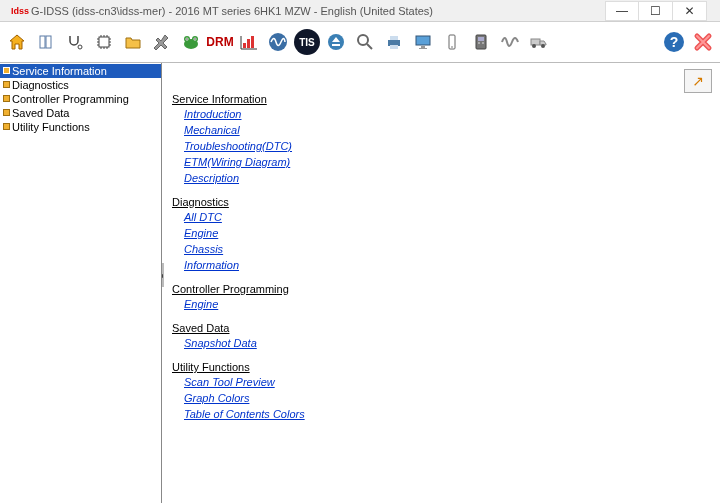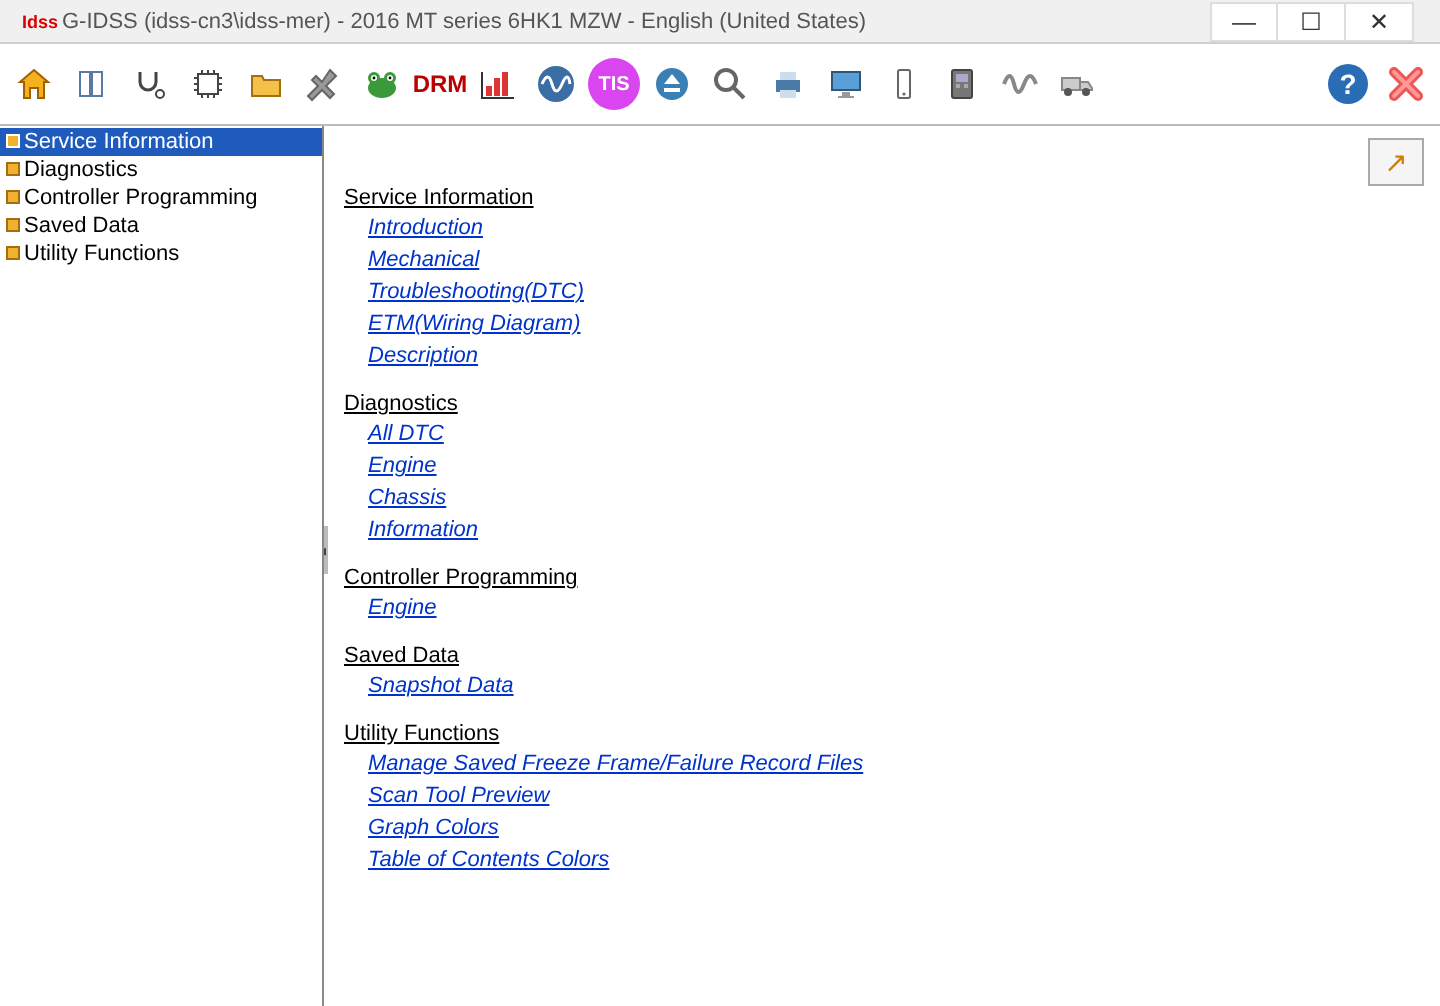--- a/index.html
+++ b/index.html
@@ -8,21 +8,21 @@
 .titlebar .app-icon { width: 14px; height: 14px; color: #d00; font-weight: bold; font-size: 9px; margin-right: 4px; display:flex; align-items:center; justify-content:center; }
 .titlebar .title { flex: 1; color: #555; font-size: 11px; }
 .titlebar .winbtns { display: flex; gap: 0; }
 .titlebar .winbtn { width: 34px; height: 20px; display: flex; align-items: center; justify-content: center; background: #fff; border: 1px solid #ddd; border-left: none; font-size: 12px; color: #333; cursor: pointer; }
 .titlebar .winbtn:first-child { border-left: 1px solid #ddd; }
 
 .toolbar { height: 30px; background: #fff; display: flex; align-items: center; padding: 20px 4px; gap: 3px; border-bottom: 1px solid #bbb; }
 .toolbar .tbtn { width: 26px; height: 26px; display: flex; align-items: center; justify-content: center; cursor: pointer; font-size: 16px; border-radius: 2px; }
 .toolbar .spacer { flex: 1; }
 .toolbar .drm { color: #b00; font-weight: bold; font-size: 12px; letter-spacing: 0; }
-.toolbar .tis-badge { width: 26px; height: 26px; border-radius: 50%; background: #d946ef; color: #fff; font-weight: bold; font-size: 10px; display: flex; align-items: center; justify-content: center; }
+.toolbar .tis-badge { width: 26px; height: 26px; border-radius: 50%; background: #0f172a; color: #fff; font-weight: bold; font-size: 10px; display: flex; align-items: center; justify-content: center; }
 
 .workspace { display: flex; height: calc(503px - 22px - 30px); }
 .sidebar { width: 162px; background: #fff; border-right: 1px solid #888; padding-top: 1px; }
 .sidebar .item { height: 14px; line-height: 14px; padding-left: 12px; font-size: 11px; cursor: pointer; position: relative; color: #000; }
 .sidebar .item.active { background: #1e5bbd; color: #fff; }
 .sidebar .item .bullet { position: absolute; left: 3px; top: 3px; width: 7px; height: 7px; background: #f0b030; border: 1px solid #a07010; }
 .sidebar .item.active .bullet { background: #f0b030; border-color:#fff; }
 
 .content { flex: 1; position: relative; padding: 30px 0 0 10px; overflow: hidden; }
 .floating-action { position: absolute; top: 6px; right: 8px; width: 28px; height: 24px; border: 1px solid #aaa; background: #f5f5f5; display: flex; align-items: center; justify-content: center; cursor: pointer; font-size: 14px; color: #d67b00; }
@@ -202,18 +202,17 @@
     <a class="link-item">Chassis</a>
     <a class="link-item">Information</a>
 
     <span class="section-title">Controller Programming</span>
     <a class="link-item">Engine</a>
 
     <span class="section-title">Saved Data</span>
     <a class="link-item">Snapshot Data</a>
 
     <span class="section-title">Utility Functions</span>
-    <a class="link-item">Manage Saved Freeze Frame/Failure Record Files</a>
     <a class="link-item">Scan Tool Preview</a>
     <a class="link-item">Graph Colors</a>
     <a class="link-item">Table of Contents Colors</a>
   </div>
 </div>
 
 </body></html>

